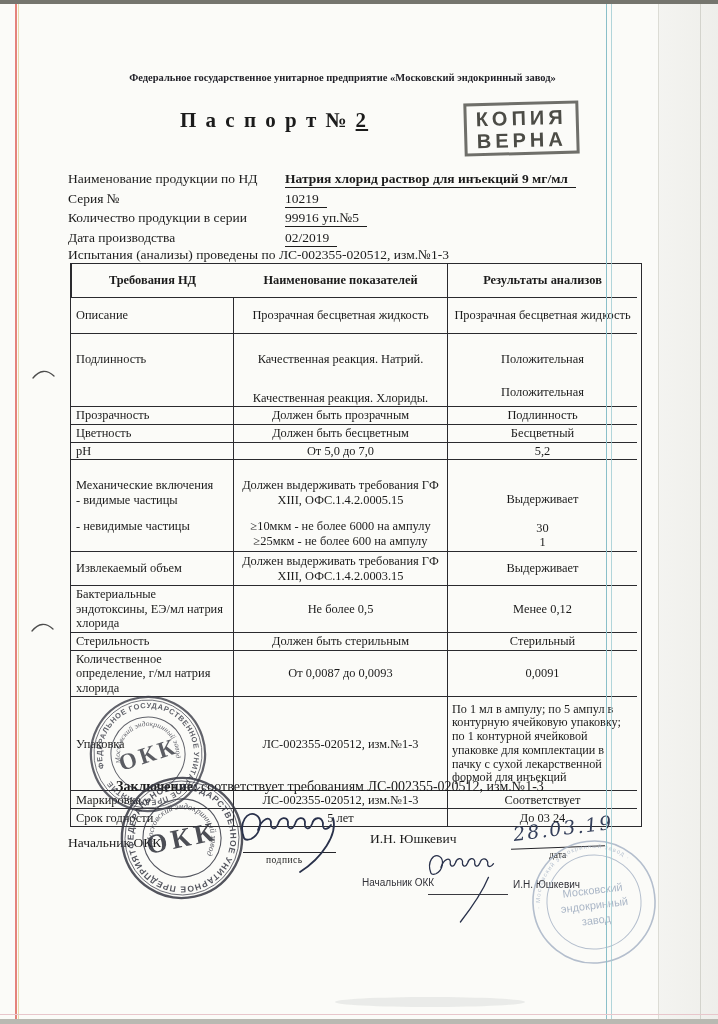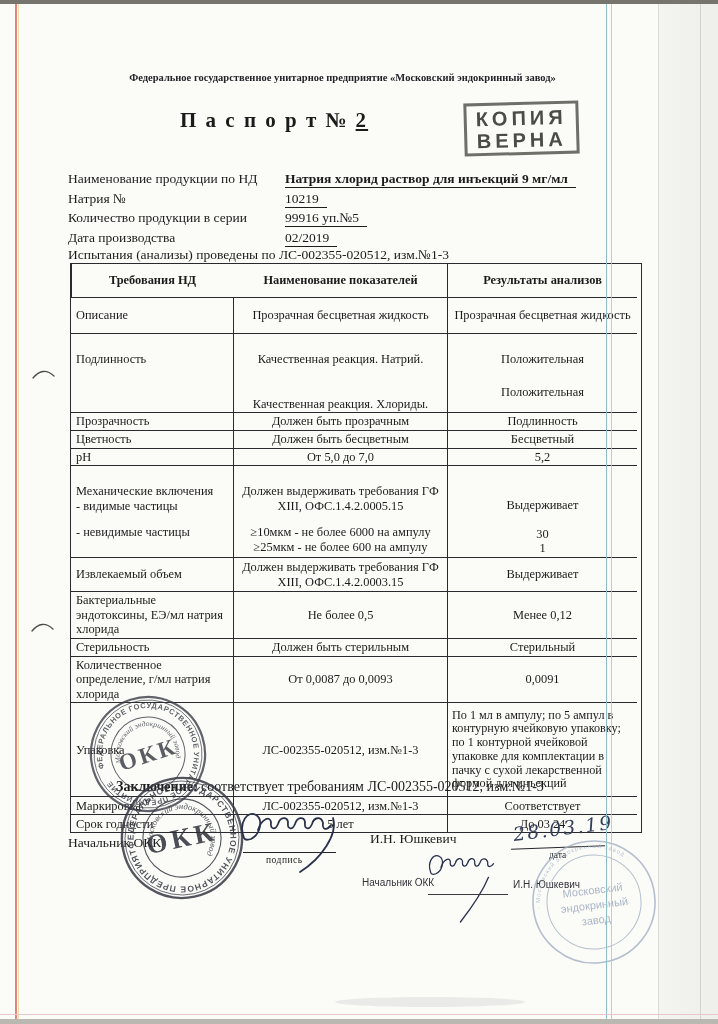--- a/index.html
+++ b/index.html
@@ -35,21 +35,21 @@
   .tests{left:68px;top:247px;font-size:13.5px;white-space:nowrap;}
   
   .qc-table{left:70px;top:263px;width:570px;border:1.6px solid #2a2a2e;font-size:12.4px;line-height:1.18;z-index:1;}
   .tr{display:grid;grid-template-columns:162px 214px 190px;}
   .tr + .tr > .td{border-top:1.4px solid #2a2a2e;}
   .td{border-left:1.4px solid #2a2a2e;padding:1px 4px;display:flex;flex-direction:column;
       justify-content:center;align-items:center;text-align:center;}
   .td.c1{border-left:none;align-items:flex-start;text-align:left;padding-left:5px;}
   .td.vtop{justify-content:flex-start;padding-top:18px;}
   .thead .td{font-weight:bold;}
-  .gap14{margin-top:30px;}
+  .gap14{margin-top:24px;}
   .gap12{margin-top:12px;}
   .gap18{margin-top:18px;}
   .mt14{margin-top:14px;}
   .pack-res{align-items:flex-start !important;text-align:left !important;line-height:1.13;font-size:12.2px;padding:3px 4px;}
   
   .conclusion{left:68px;top:779px;font-size:14px;white-space:nowrap;z-index:1;margin-left:48px;}
   .conclusion b{font-weight:bold;}
   .sig-role1{left:68px;top:835px;font-size:13.5px;z-index:1;}
   .sig-line1{left:243px;top:852px;width:93px;height:1px;background:#25252a;z-index:2;}
   .sig-caption1{left:266px;top:855px;font-size:9.5px;letter-spacing:.5px;}
@@ -95,21 +95,21 @@
   <div>КОПИЯ</div>
   <div>ВЕРНА</div>
 </div>
 
 <div class="abs fields">
   <div class="frow">
     <span>Наименование продукции по НД</span>
     <span class="fval bold">Натрия хлорид раствор для инъекций 9 мг/мл</span>
   </div>
   <div class="frow">
-    <span>Натрия №</span>
+    <span>Серия №</span>
     <span class="fval">10219</span>
   </div>
   <div class="frow">
     <span>Количество продукции в серии</span>
     <span class="fval">99916 уп.№5</span>
   </div>
   <div class="frow">
     <span>Дата производства</span>
     <span class="fval">02/2019</span>
   </div>

